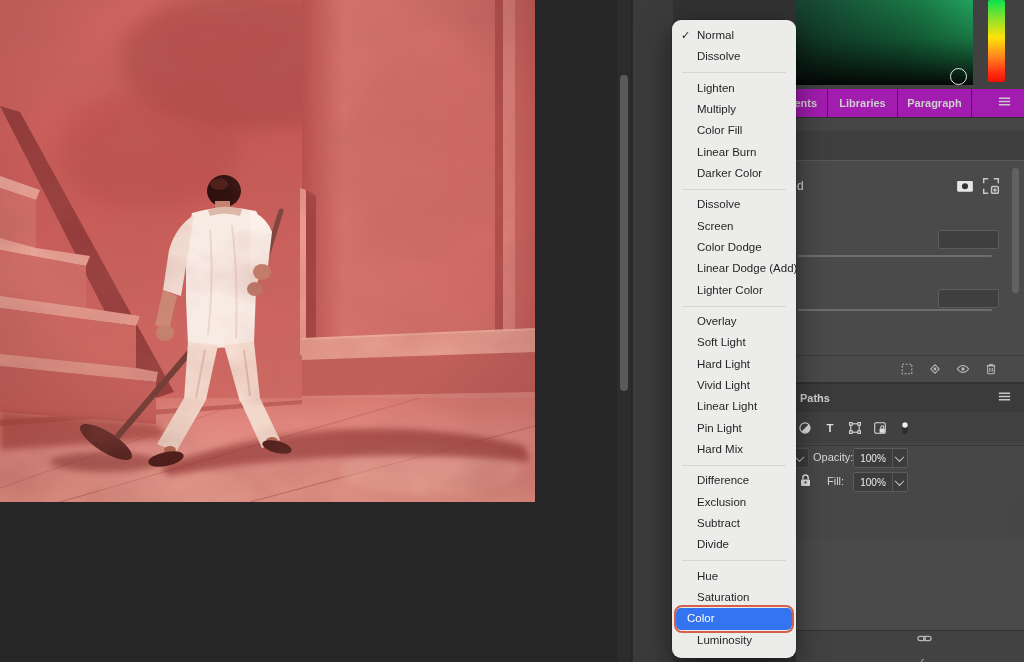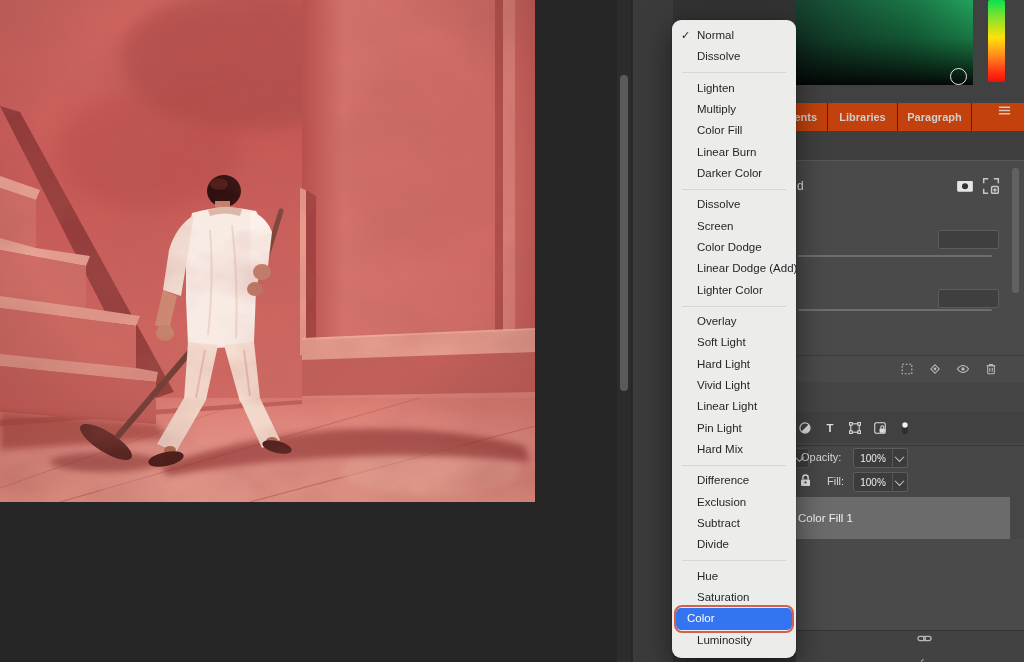--- a/index.html
+++ b/index.html
@@ -23,21 +23,21 @@
   #color-panel{left:0;top:0;width:392px;height:103px;background:#414141;}
   #sat-field{left:18px;top:0;width:323px;height:85px;overflow:hidden;
     background:linear-gradient(to bottom, rgba(0,0,0,0) 0%, rgba(0,0,0,.3) 45%, rgba(4,4,4,.97) 100%),
                linear-gradient(105deg,#232323 0%,#174632 45%,#1a7a47 78%,#25b265 100%);}
   #sat-cursor{left:300px;top:68px;width:15px;height:15px;border:1.5px solid rgba(240,240,240,.95);
     border-radius:50%;}
   #hue-bar{left:356px;top:0;width:17px;height:82px;border-radius:2px;
     background:linear-gradient(to bottom,#0ae24e 0%,#8ae22c 22%,#ffe20a 46%,#ff8a1e 68%,#ff2a12 90%,#ee1205 100%);}
 
   
-  #tab-bar{left:0;top:103px;width:392px;height:28px;background:#c2410c;display:flex;align-items:flex-start;border-bottom:1px solid #313131;}
+  #tab-bar{left:0;top:89px;width:392px;height:28px;background:#a21caf;display:flex;align-items:center;border-bottom:1px solid #313131;}
   .tab{height:100%;display:flex;align-items:center;justify-content:center;font-size:11px;font-weight:bold;
        color:#cfcfcf;border-right:1px solid #2e2e2e;box-sizing:border-box;cursor:default;}
   .tab.partial{width:196px;justify-content:flex-end;padding-right:10px;}
   .tab:nth-child(2){width:70px;}
   .tab:nth-child(3){width:74px;}
   #tab-bar-fill{flex:1;display:flex;justify-content:flex-end;padding-right:12px;}
 
   
   #props{left:0;top:131px;width:392px;height:251px;background:#4a4a4a;}
   #props-top{left:0;top:0;width:392px;height:29px;background:#3f3f3f;border-bottom:1px solid #585858;}
@@ -59,21 +59,21 @@
 
   
   #layers{left:0;top:412px;width:392px;height:250px;background:#474747;}
   #filter-row{left:0;top:0;width:392px;height:31px;background:#414141;display:flex;align-items:center;
     gap:11px;padding-left:166px;box-sizing:border-box;}
   #opacity-row{left:0;top:33px;width:392px;height:24px;border-top:1px solid #393939;}
   #fill-row{left:0;top:58px;width:392px;height:24px;}
   .mini-select{left:158px;top:2px;width:17px;height:18px;background:#3c3c3c;border:1px solid #525252;
     border-radius:2px;display:flex;align-items:center;justify-content:center;}
   .row-label{top:5px;font-size:11px;color:#d6d6d6;}
-  #opacity-label{left:169px;}
+  #opacity-label{left:181px;}
   #fill-label{left:195px;width:37px;}
   #fill-lock{left:166px;top:3px;width:16px;height:16px;}
   .val-box{left:221px;top:2px;width:53px;height:18px;background:#3c3c3c;border:1px solid #5c5c5c;
     border-radius:2px;display:flex;align-items:center;}
   .val-box .val{width:38px;text-align:center;font-size:10px;color:#ececec;}
   .val-box .vchev{width:13px;height:100%;border-left:1px solid #555;display:flex;align-items:center;justify-content:center;}
   #layer-row{left:0;top:85px;width:378px;height:42px;background:#6b6b6b;display:flex;align-items:center;}
   #layer-name{margin-left:166px;font-size:11.5px;color:#f2f2f2;}
   #layers-gutter{right:0;top:85px;width:14px;height:42px;background:#464646;}
   #layers-empty{left:0;top:127px;width:392px;height:91px;background:#4a4a4a;}
@@ -273,20 +273,28 @@
         <span class="ic" style="height: 14px; width: 14px;">
           <svg viewBox="0 0 16 16" fill="none" stroke="#b8b8b8" stroke-width="1.2">
             <path d="M3 4.2h10M6.2 4V2.8h3.6V4"></path>
             <rect x="4.2" y="4.2" width="7.6" height="9.3" rx="1"></rect>
             <path d="M6.6 6.8v4.2M9.4 6.8v4.2"></path>
           </svg>
         </span>
       </div>
   </div>
 
+  <div id="paths-bar" class="abs">
+    <span id="paths-label">Paths</span>
+    <span id="paths-menu">
+        <span><span class="ic"><svg viewBox="0 0 16 16">
+              <path d="M2 4.5h12M2 8h12M2 11.5h12" stroke="#c8c8c8" stroke-width="1.6" fill="none"></path>
+            </svg></span></span>
+      </span>
+  </div>
 
   <div id="layers" class="abs">
     <div id="filter-row" class="abs">
         <span class="ic" style="height: 14px; width: 14px;">
           <svg viewBox="0 0 16 16">
             <circle cx="8" cy="8" r="5.8" fill="none" stroke="#dedede" stroke-width="1.3"></circle>
             <path d="M3.9 12.1A5.8 5.8 0 0 0 12.1 3.9Z" fill="#dedede"></path>
           </svg>
         </span>
         <span class="ic" style="height: 14px; width: 14px;">
@@ -339,23 +347,20 @@
             </svg></span></span>
       <div id="fill-label" class="abs row-label">Fill:</div>
       <div class="abs val-box">
         <span class="val">100%</span>
         <span class="vchev">
             <span class="chev"></span>
           </span>
       </div>
     </div>
 
-    <div id="layer-row" class="abs">
-      <span id="layer-name">Color Fill 1</span>
-    </div>
     <div id="layers-gutter" class="abs"></div>
     <div id="layers-empty" class="abs"></div>
     <div id="layers-footer" class="abs">
         <span class="ic" style="height: 15px; width: 15px;">
           <svg viewBox="0 0 16 16" fill="none" stroke="#b8b8b8" stroke-width="1.3">
             <rect x="1" y="5.8" width="8" height="4.4" rx="2.2"></rect>
             <rect x="7" y="5.8" width="8" height="4.4" rx="2.2"></rect>
           </svg>
         </span>
         <span class="ic" style="height: 15px; width: 15px;">

